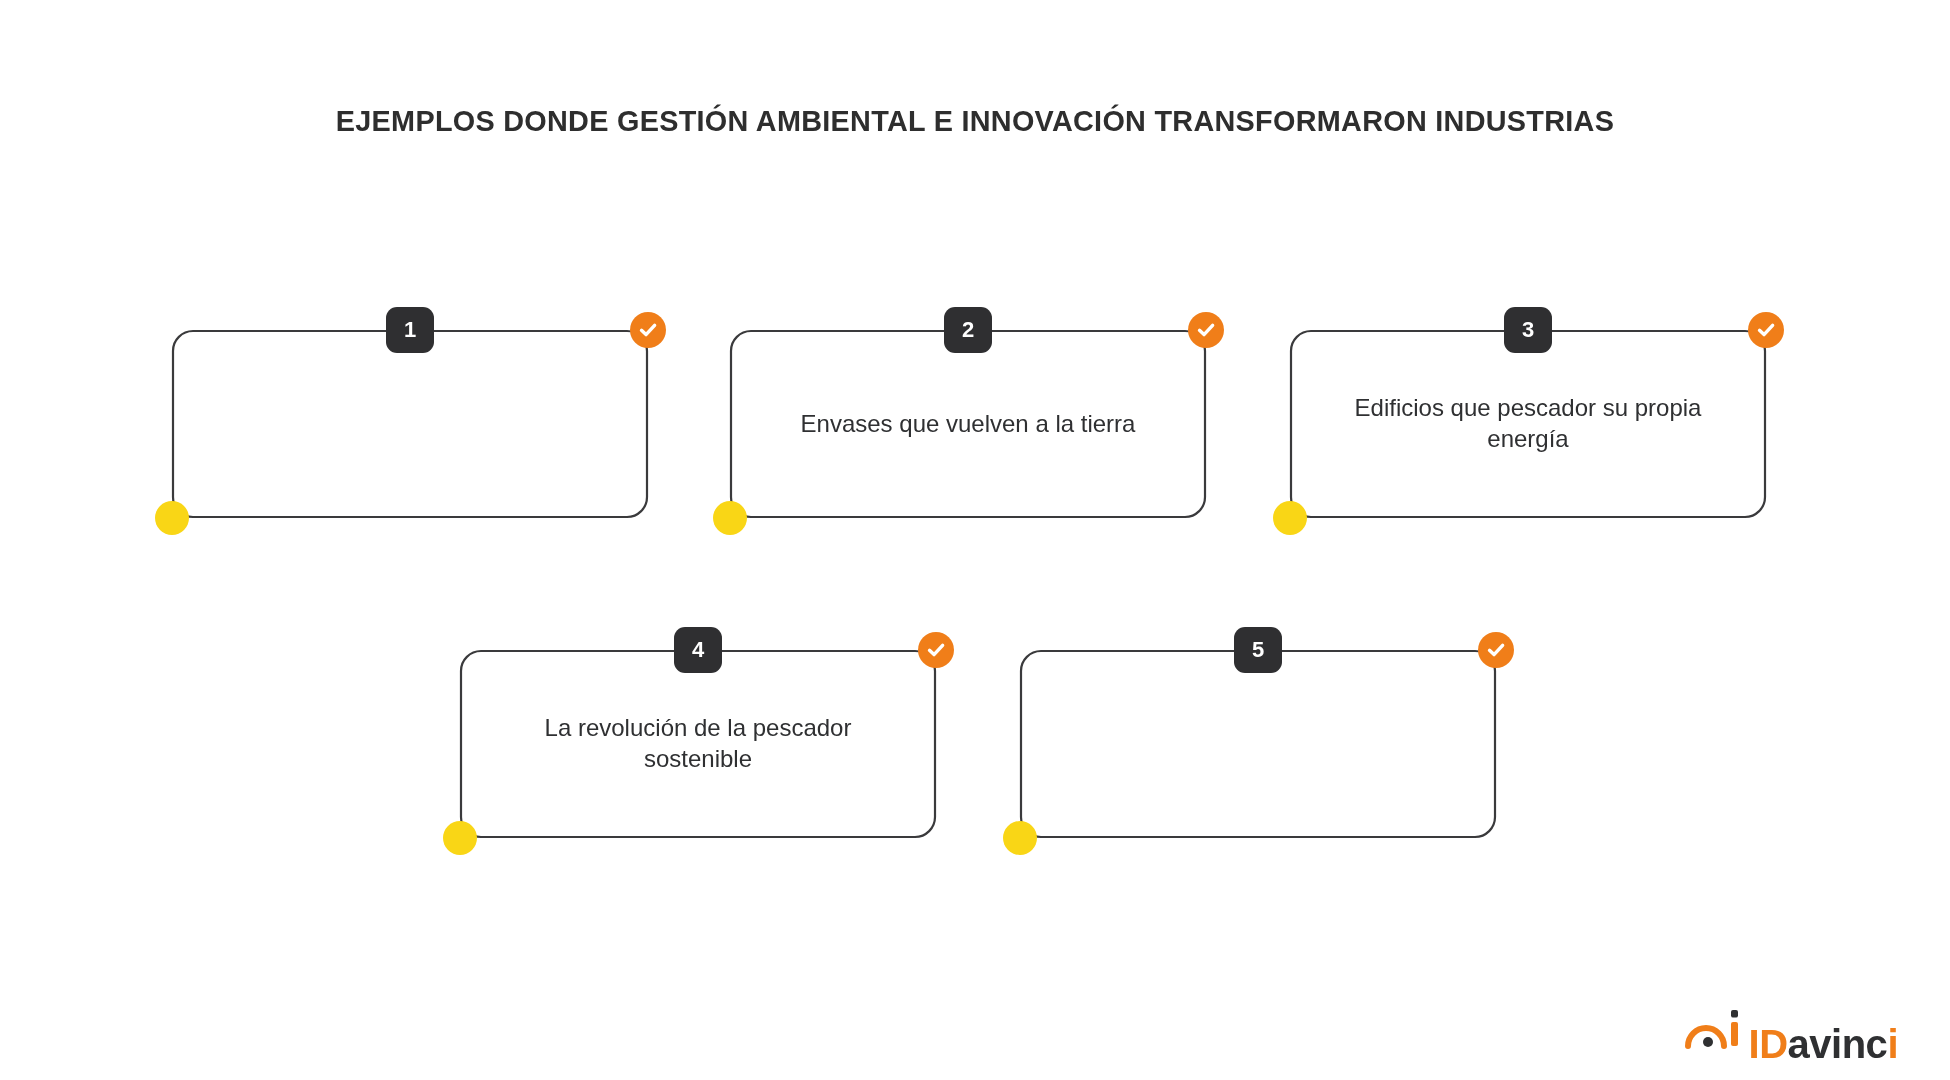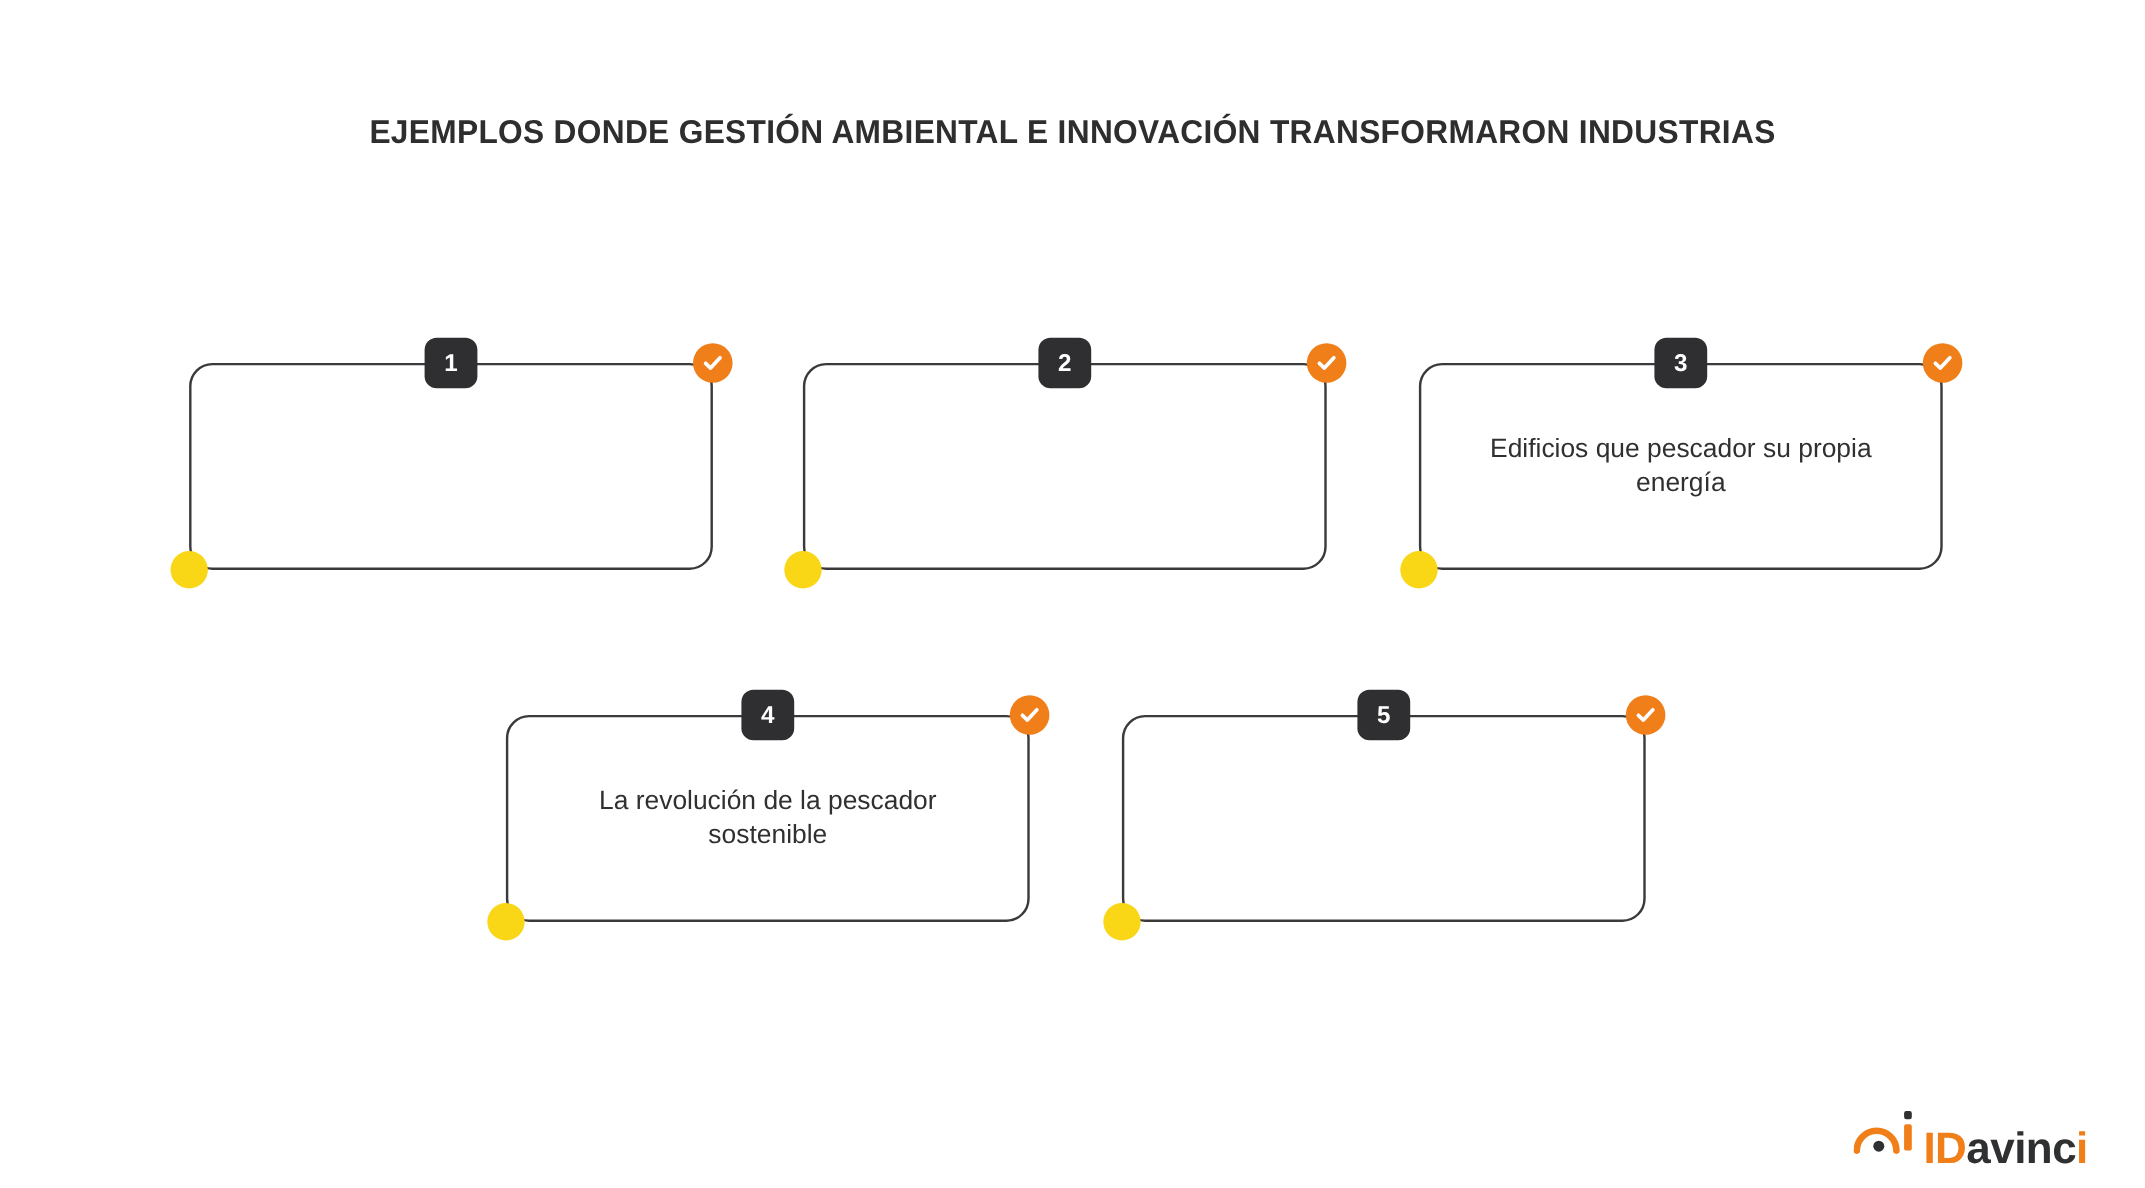--- a/index.html
+++ b/index.html
@@ -163,20 +163,21 @@
   <svg class="card-frame" viewBox="0 0 476 188">
     <path d="M 262 1 L 455 1 A 20 20 0 0 1 475 21 L 475 167 A 20 20 0 0 1 455 187 L 21 187 A 20 20 0 0 1 1 167 L 1 21 A 20 20 0 0 1 21 1 L 214 1"></path>
   </svg>
   <div class="num-badge">2</div>
   <div class="check-dot">
     <svg width="22" height="22" viewBox="0 0 22 22" aria-hidden="true">
       <path d="M4.5 11.3 L9 15.6 L17.6 6.3" fill="none" stroke="#ffffff" stroke-width="3.4" stroke-linecap="round" stroke-linejoin="round"></path>
     </svg>
   </div>
   <div class="yellow-dot"></div>
+  <div class="card-text">Envases que vuelven a la tierra</div>
 </div>
 
 <div class="card" style="left:1290px; top:330px;">
   <svg class="card-frame" viewBox="0 0 476 188">
     <path d="M 262 1 L 455 1 A 20 20 0 0 1 475 21 L 475 167 A 20 20 0 0 1 455 187 L 21 187 A 20 20 0 0 1 1 167 L 1 21 A 20 20 0 0 1 21 1 L 214 1"></path>
   </svg>
   <div class="num-badge">3</div>
   <div class="check-dot">
     <svg width="22" height="22" viewBox="0 0 22 22" aria-hidden="true">
       <path d="M4.5 11.3 L9 15.6 L17.6 6.3" fill="none" stroke="#ffffff" stroke-width="3.4" stroke-linecap="round" stroke-linejoin="round"></path>

